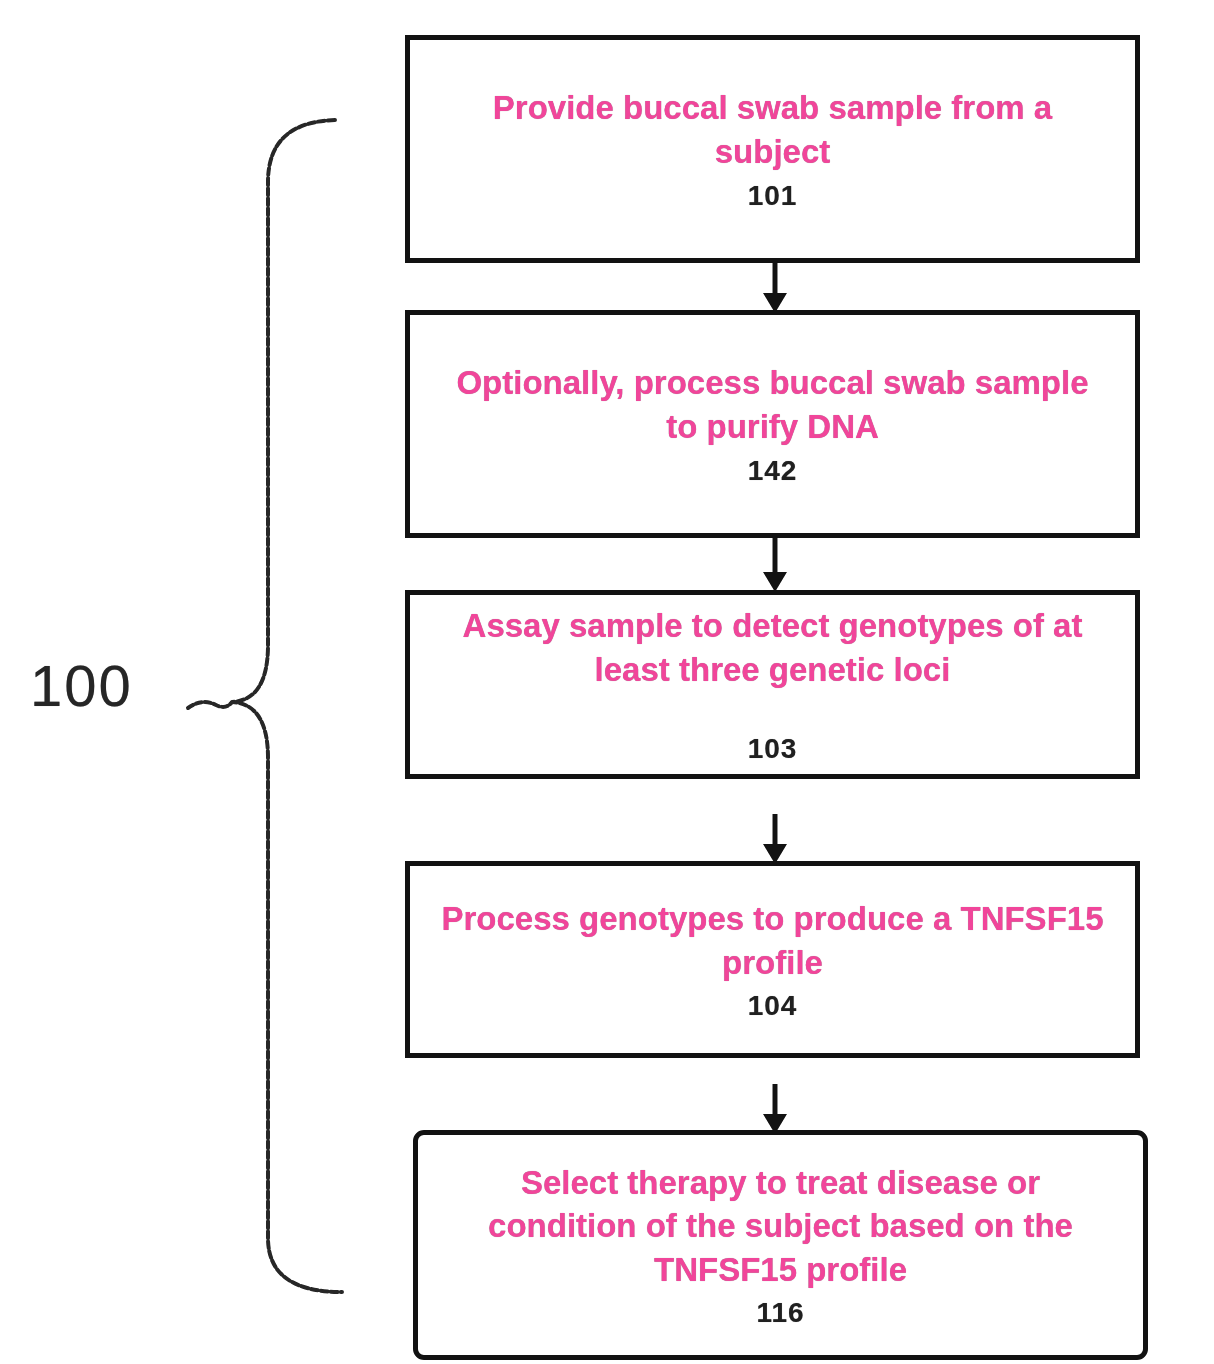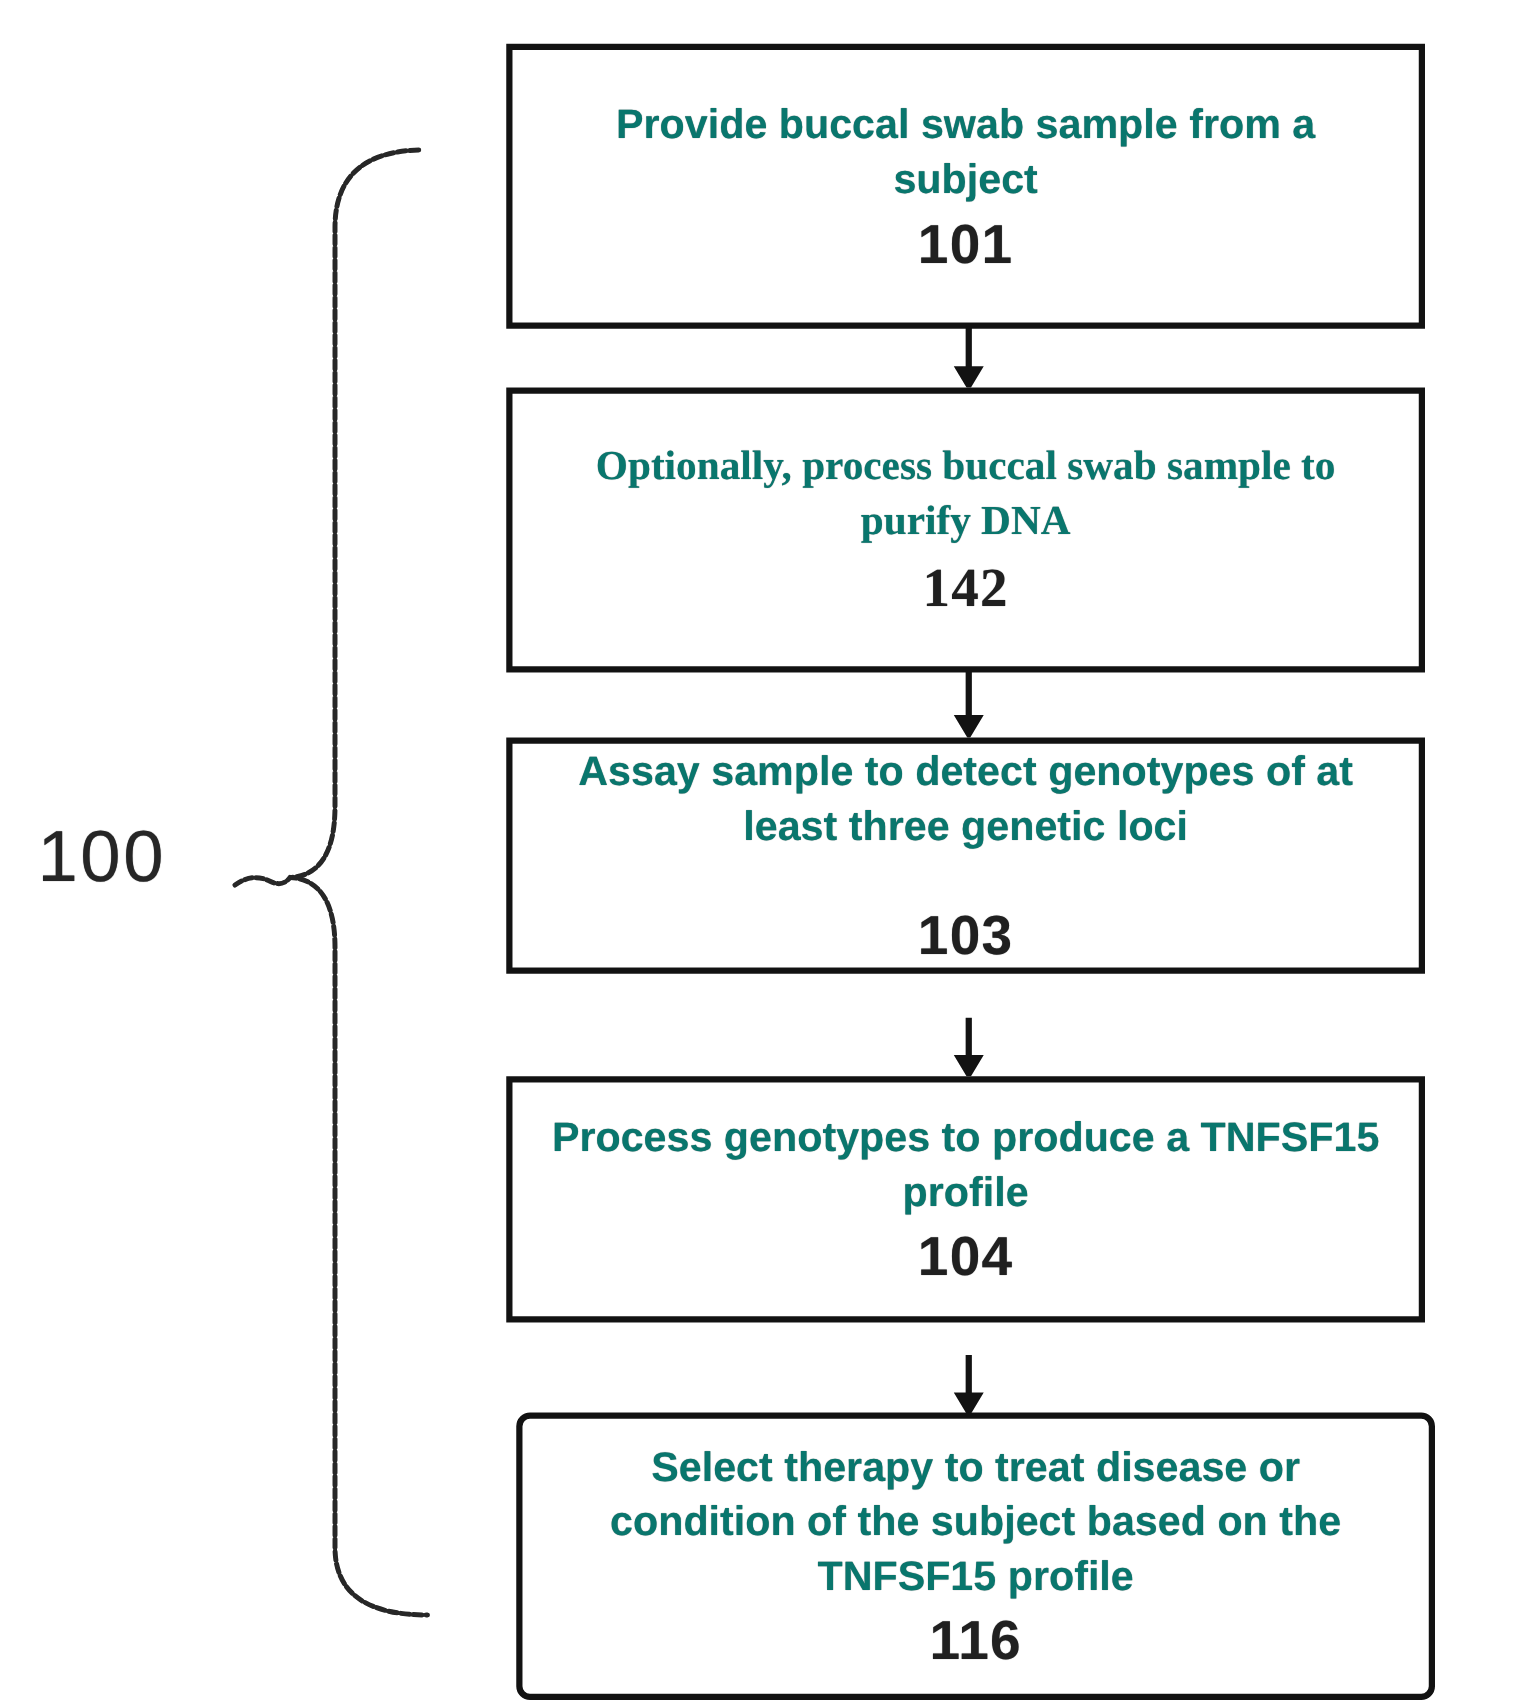--- a/index.html
+++ b/index.html
@@ -28,33 +28,33 @@
     flex-direction: column;
     align-items: center;
     justify-content: center;
     text-align: center;
     padding: 10px 30px;
   }
   .flow-box .step-text {
     font-size: 33px;
     font-weight: 700;
     line-height: 1.32;
-    color: #0f766e;
+    color: #ec4899;
     text-shadow: 0 0 1px rgba(20,20,20,0.55);
   }
   .flow-box .step-ref {
-    font-size: 44px;
+    font-size: 28px;
     font-weight: 700;
     margin-top: 6px;
     color: #252525;
     letter-spacing: 1px;
     text-shadow: 0 0 1px rgba(20,20,20,0.55);
   }
   .box-1 { top: 35px;   height: 228px; }
-  .box-2 { top: 310px;  height: 228px; font-family: Liberation Serif, serif; }
+  .box-2 { top: 310px;  height: 228px; }
   .box-3 { top: 590px;  height: 189px; gap: 36px; }
   .box-4 { top: 861px;  height: 197px; }
   .box-5 { top: 1130px; height: 230px; left: 413px; border-radius: 11px; }
   .down-arrow {
     position: absolute;
     left: 757px;
     width: 36px;
   }
   .arrow-1 { top: 261px;  height: 52px; }
   .arrow-2 { top: 536px;  height: 56px; }

